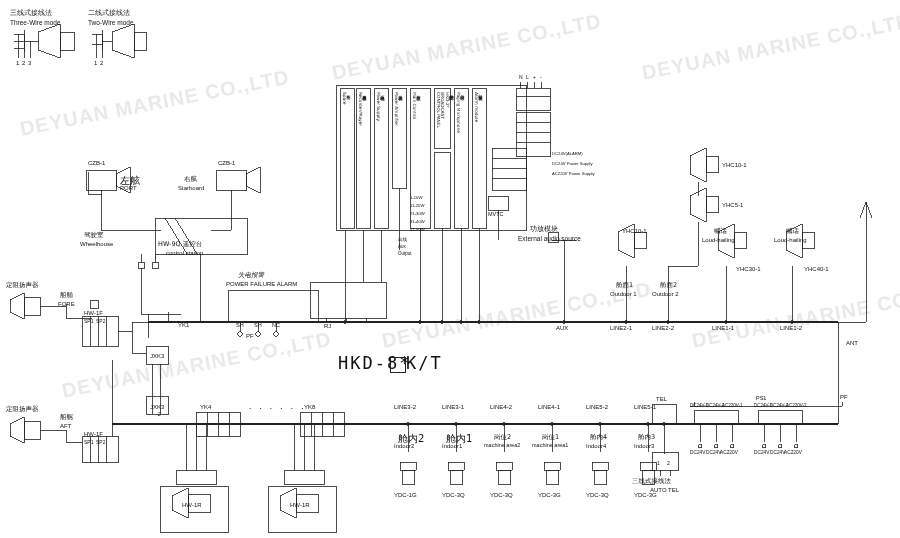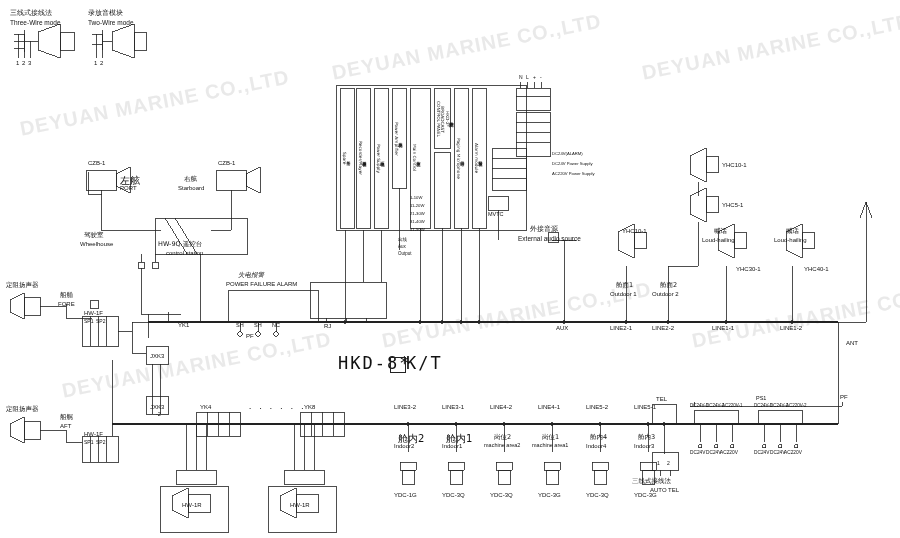--- a/index.html
+++ b/index.html
@@ -2,21 +2,21 @@
 <html><head>
 <meta charset="utf-8">
 <style>
   html,body{margin:0;padding:0;background:#ffffff;}
   body{width:900px;height:538px;overflow:hidden;font-family:"Liberation Sans",sans-serif;color:#1a1a1a;}
   #stage{position:relative;width:900px;height:538px;background:#fff;}
   .wm{position:absolute;font-family:"Liberation Sans",sans-serif;font-weight:bold;color:#d8d8d8;
       opacity:.55;letter-spacing:1px;white-space:nowrap;transform-origin:left top;pointer-events:none;}
   svg{position:absolute;left:0;top:0;}
   .lbl{position:absolute;white-space:pre;line-height:1.05;color:#111;}
-  .cn{font-family:"DejaVu Sans",sans-serif;text-align:center;}
+  .cn{font-family:"DejaVu Sans",sans-serif;}
   .mono{font-family:"DejaVu Sans Mono",monospace;}
   .vert{writing-mode:vertical-rl;text-orientation:mixed;white-space:pre;}
   .big{font-family:"DejaVu Sans Mono",monospace;font-size:17px;letter-spacing:2px;}
   .box{position:absolute;border:1px solid #222;background:transparent;}
 </style>
 </head>
 <body>
 
 <div id="stage">
 
@@ -237,21 +237,21 @@
       <circle cx="504" cy="424" r="1.6" fill="#222"></circle>
       <circle cx="552" cy="424" r="1.6" fill="#222"></circle>
       <circle cx="600" cy="424" r="1.6" fill="#222"></circle>
       <circle cx="648" cy="424" r="1.6" fill="#222"></circle>
       <circle cx="664" cy="424" r="1.6" fill="#222"></circle>
     </g>
   </svg>
 
   <div class="lbl cn" style="left:10px;top:10px;font-size:7px;">三线式接线法</div>
   <div class="lbl" style="left:10px;top:20px;font-size:6.5px;">Three-Wire mode</div>
-  <div class="lbl cn" style="left:88px;top:10px;font-size:7px;">录放音模块</div>
+  <div class="lbl cn" style="left:88px;top:10px;font-size:7px;">二线式接线法</div>
   <div class="lbl" style="left:88px;top:20px;font-size:6.5px;">Two-Wire mode</div>
   <div class="lbl" style="left:16px;top:60px;font-size:6px;">1</div>
   <div class="lbl" style="left:22px;top:60px;font-size:6px;">2</div>
   <div class="lbl" style="left:28px;top:60px;font-size:6px;">3</div>
   <div class="lbl" style="left:94px;top:60px;font-size:6px;">1</div>
   <div class="lbl" style="left:100px;top:60px;font-size:6px;">2</div>
 
   <div class="lbl" style="left:88px;top:160px;font-size:6px;">CZB-1</div>
   <div class="lbl" style="left:218px;top:160px;font-size:6px;">CZB-1</div>
   <div class="lbl cn" style="left:120px;top:176px;font-size:10px;">左舷</div>
@@ -324,21 +324,21 @@
 
   <div class="lbl" style="left:410px;top:196px;font-size:4.2px;">1-10W</div>
   <div class="lbl" style="left:410px;top:204px;font-size:4.2px;">11-20W</div>
   <div class="lbl" style="left:410px;top:212px;font-size:4.2px;">21-30W</div>
   <div class="lbl" style="left:410px;top:220px;font-size:4.2px;">31-40W</div>
   <div class="lbl" style="left:410px;top:228px;font-size:4.2px;">41-50W</div>
   <div class="lbl cn" style="left:398px;top:238px;font-size:4.5px;">出线</div>
   <div class="lbl" style="left:398px;top:245px;font-size:4.5px;">Aux</div>
   <div class="lbl" style="left:398px;top:252px;font-size:4.5px;">Output</div>
 
-  <div class="lbl cn" style="left:530px;top:226px;font-size:7px;">外接音源</div>
+  <div class="lbl cn" style="left:530px;top:226px;font-size:7px;">功放模块</div>
   <div class="lbl" style="left:518px;top:236px;font-size:6.5px;">External audio source</div>
   <div class="lbl" style="left:556px;top:325px;font-size:6px;">AUX</div>
 
   <div class="lbl big" style="left:338px;top:355px;">HKD-8*</div>
   <div class="box" style="left:390px;top:357px;width:14px;height:14px;"></div>
   <div class="lbl big" style="left:406px;top:355px;">K/T</div>
 
   <div class="lbl" style="left:722px;top:162px;font-size:6px;">YHC10-1</div>
   <div class="lbl" style="left:722px;top:202px;font-size:6px;">YHC5-1</div>
 

